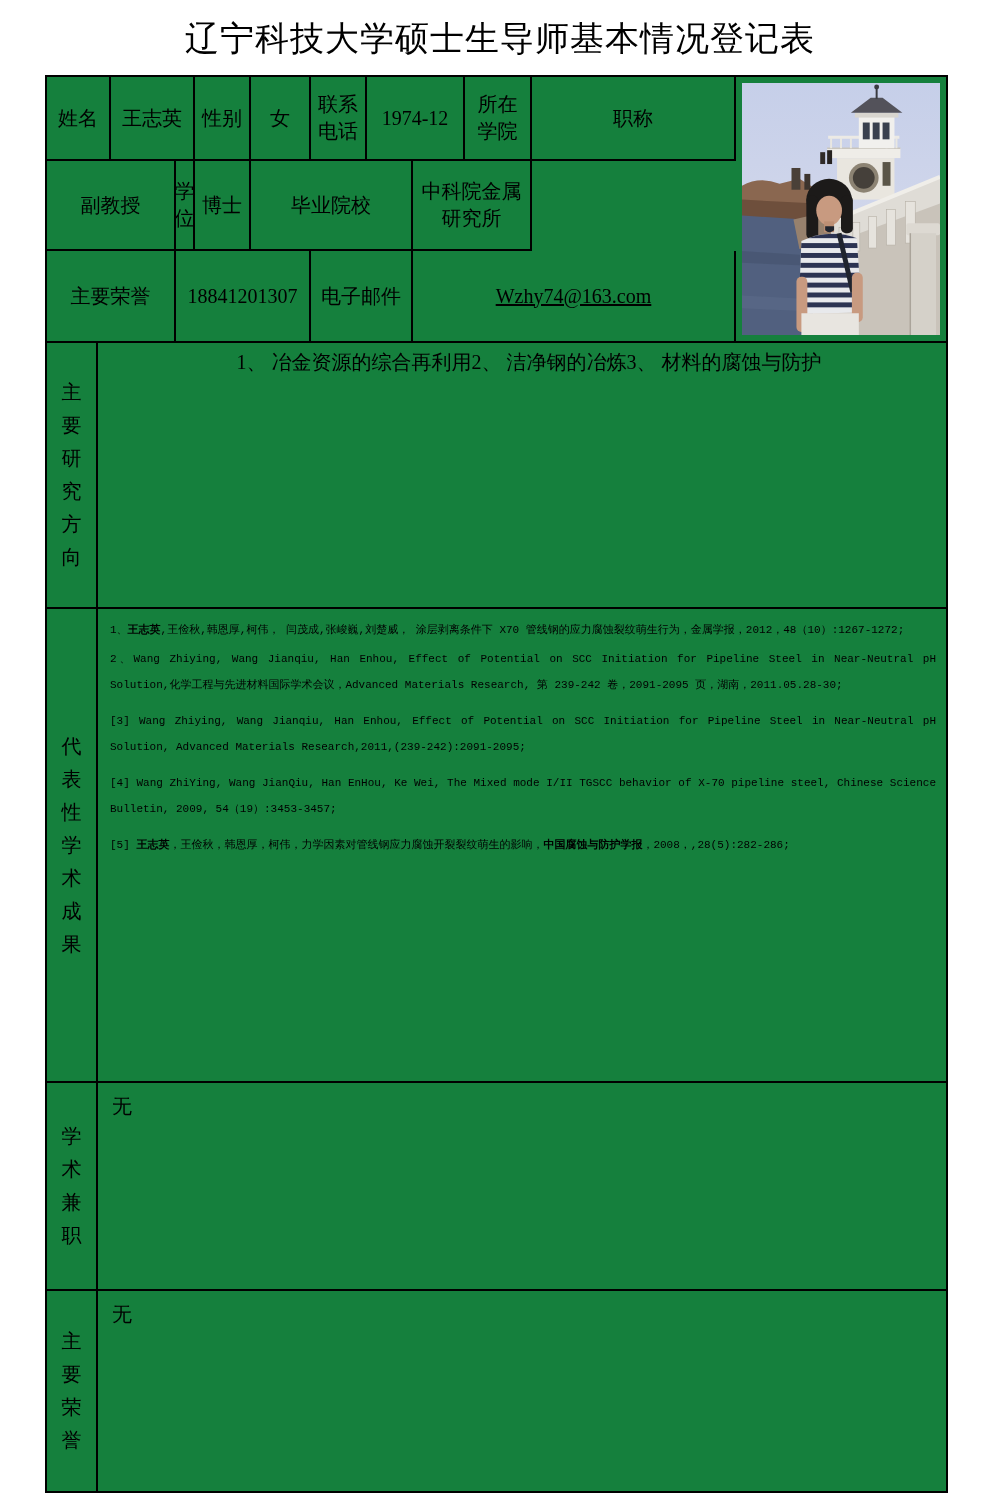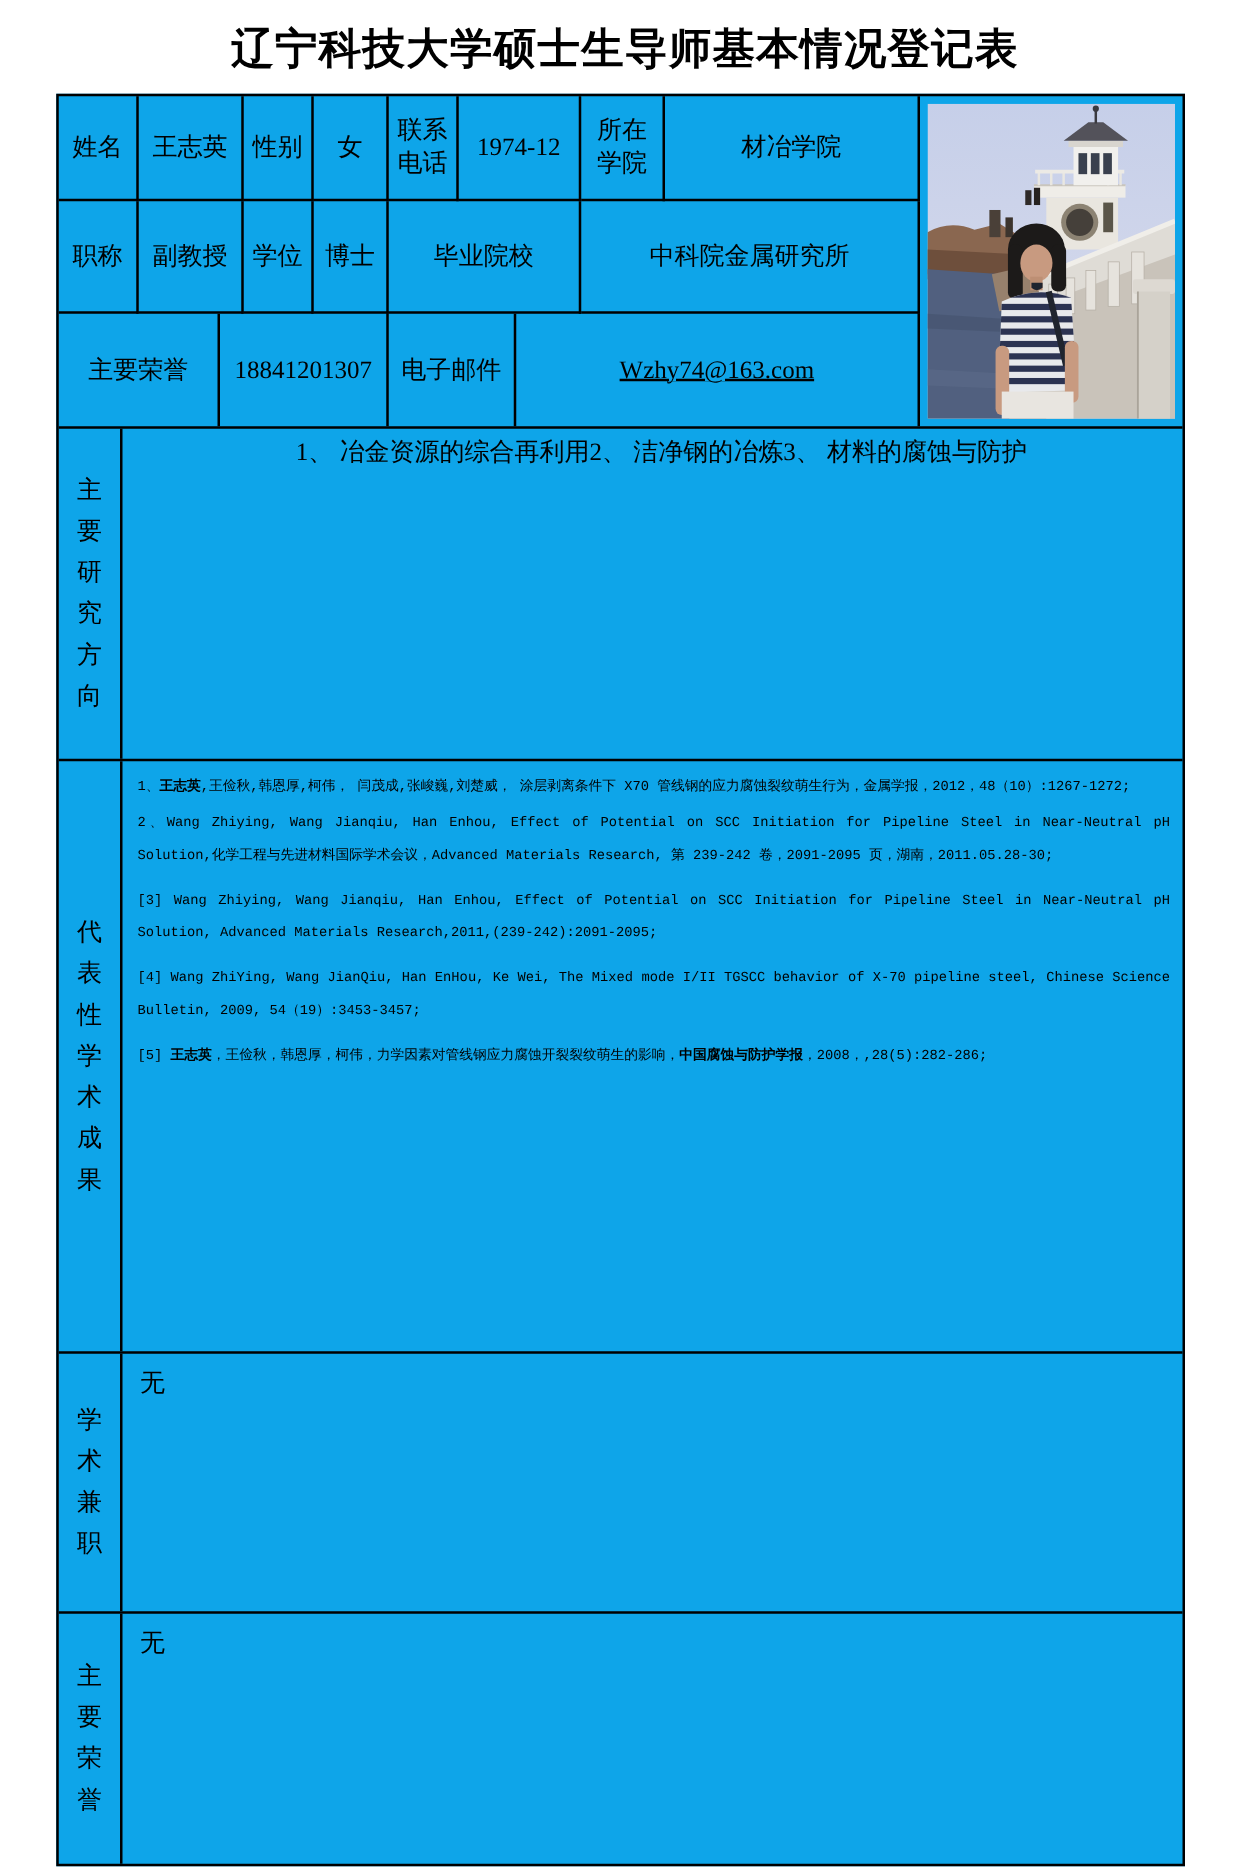--- a/index.html
+++ b/index.html
@@ -1,24 +1,24 @@
 <!DOCTYPE html>
 <html><head>
 <meta charset="utf-8">
 <style>
   * { margin:0; padding:0; box-sizing:border-box; }
   html,body { width:1000px; height:1500px; background:#ffffff; color:#000;
               font-family:"Liberation Serif","DejaVu Serif",serif; }
   body { position:relative; }
 
   .page-title { position:absolute; top:16px; left:0; width:1000px;
-    text-align:center; font-size:34px; font-weight:bold; letter-spacing:1px; }
+    text-align:center; font-size:34px; font-weight:normal; letter-spacing:1px; }
 
   .form-table { position:absolute; left:45px; top:75px; width:903px;
-    border:2px solid #000; background:#0ea5e9; }
+    border:2px solid #000; background:#15803d; }
 
   
   .bandA { display:grid;
     grid-template-columns:64px 65px 19px 56px 60px 56px 46px 52px 67px 204px 1fr;
     grid-template-rows:84px 90px 90px;
     border-bottom:2px solid #000; }
   .cell { border-right:2px solid #000; border-bottom:2px solid #000;
     display:flex; align-items:center; justify-content:center;
     text-align:center; font-size:20px; line-height:1.35; padding:2px 4px; }
   .c2 { grid-column:span 2; } .c3 { grid-column:span 3; }
@@ -62,21 +62,20 @@
 <div class="form-table">
 
   <div class="bandA">
     <div class="cell">姓名</div>
     <div class="cell c2">王志英</div>
     <div class="cell">性别</div>
     <div class="cell">女</div>
     <div class="cell">联系电话</div>
     <div class="cell c2">1974-12</div>
     <div class="cell">所在学院</div>
-    <div class="cell">材冶学院</div>
 
     <div class="cell photo-cell">
       <div class="photo-frame">
         <svg viewBox="0 0 200 255" preserveAspectRatio="none">
           <defs>
             <linearGradient id="sky" x1="0" y1="0" x2="0" y2="1">
               <stop offset="0" stop-color="#c6cfe9"></stop>
               <stop offset="1" stop-color="#d9dcec"></stop>
             </linearGradient>
             <clipPath id="shirtClip">

